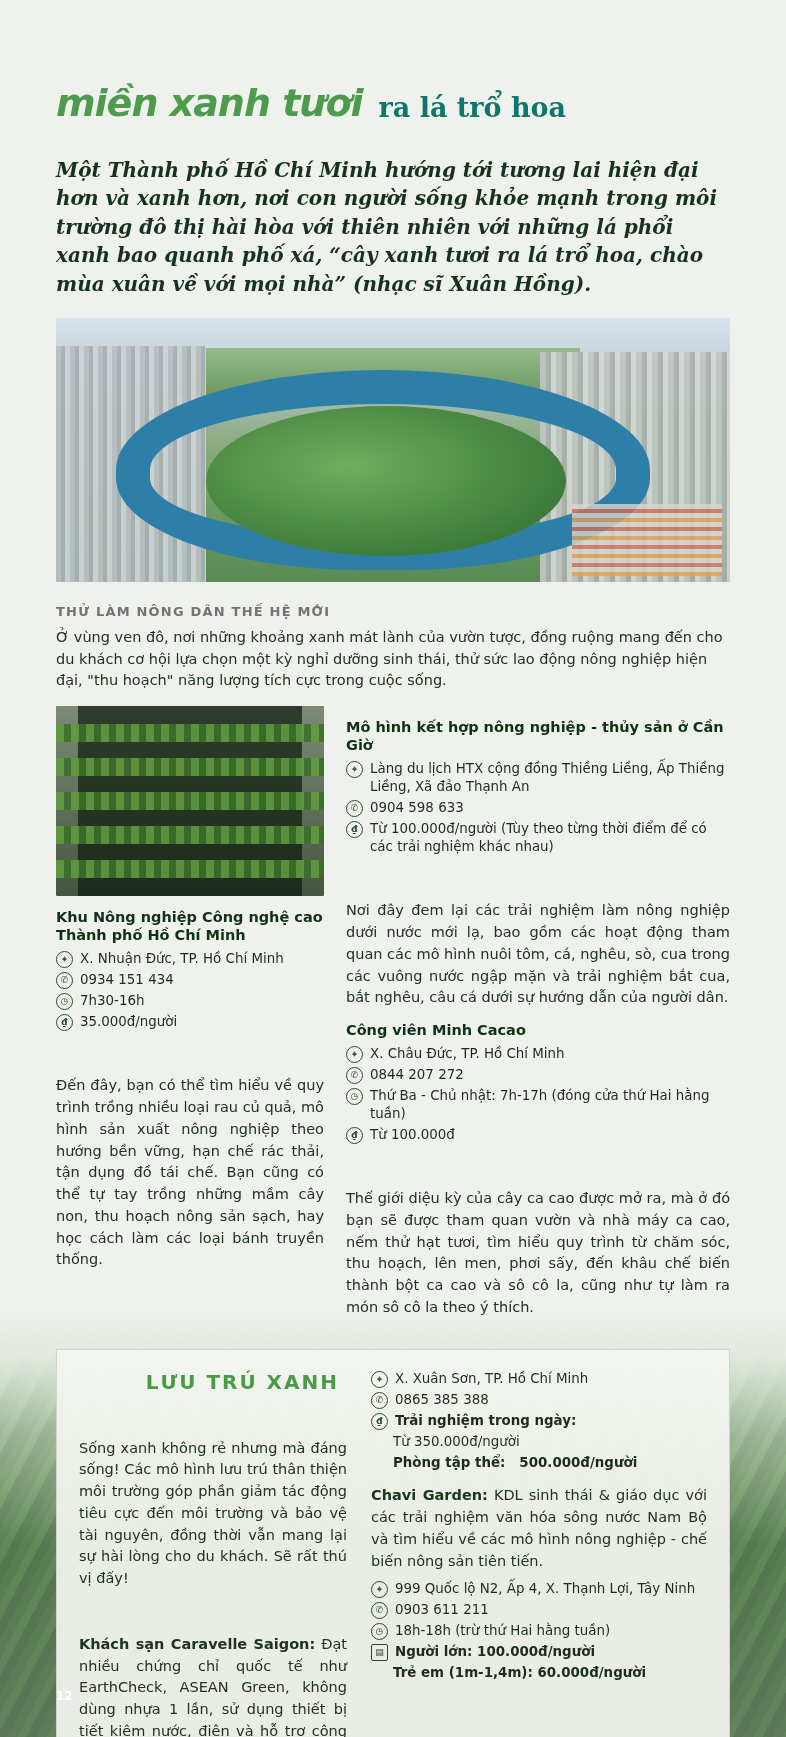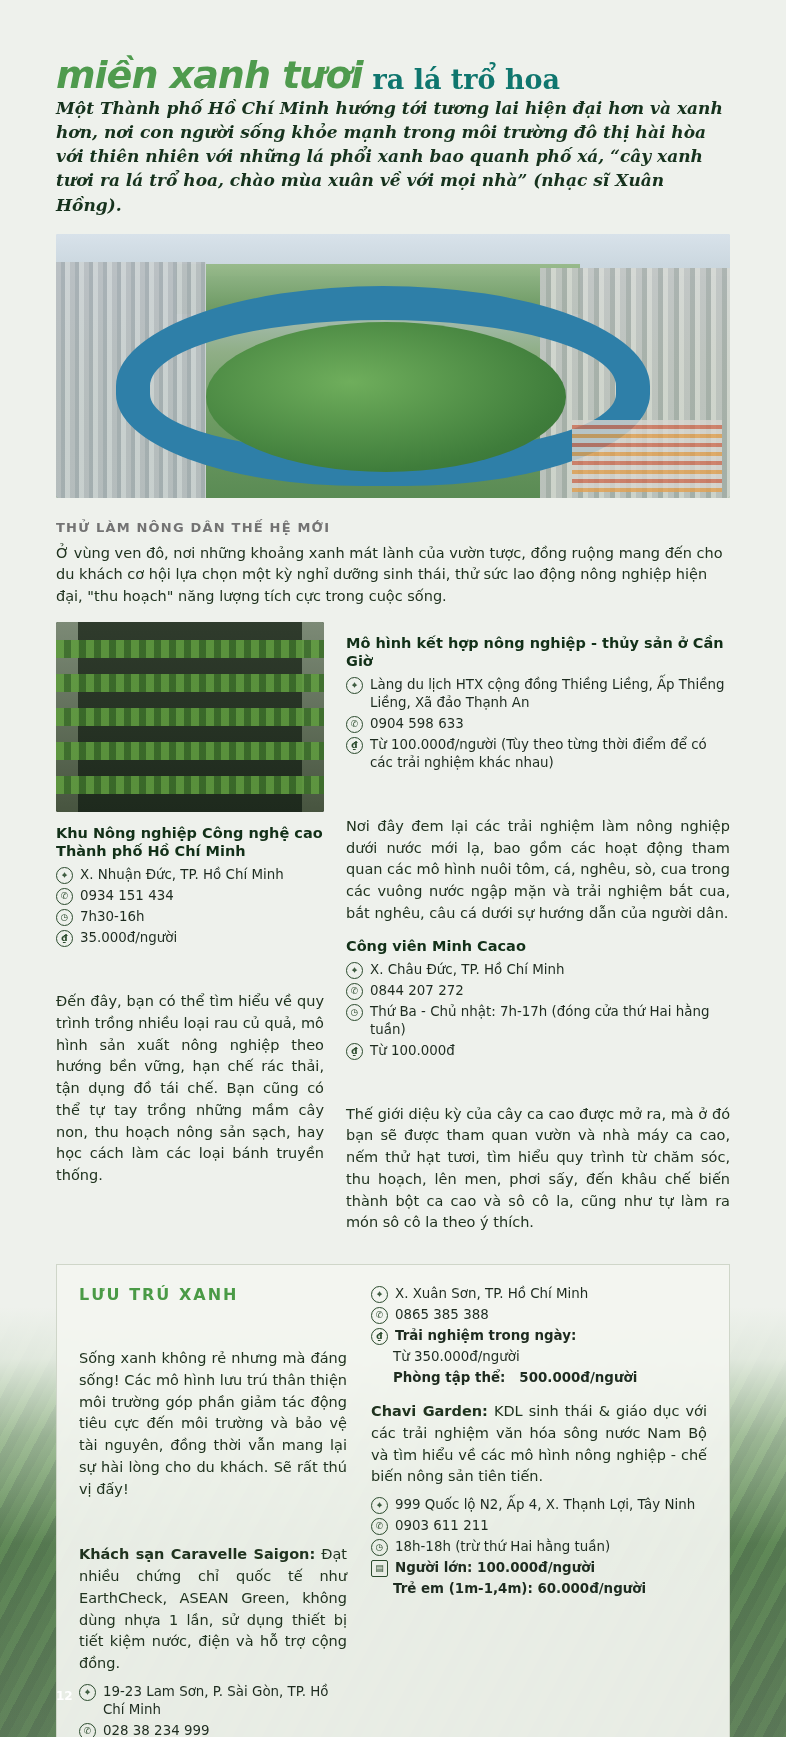--- a/index.html
+++ b/index.html
@@ -17,40 +17,40 @@
     background:
       linear-gradient(180deg,#eef1ec 0%, rgba(238,241,236,0.92) 12%, rgba(238,241,236,0.55) 30%, rgba(238,241,236,0.25) 55%, rgba(238,241,236,0.30) 100%),
       repeating-linear-gradient(118deg,#4d7144 0px,#4d7144 9px,#5e8250 9px,#5e8250 17px,#41653c 17px,#41653c 26px),
       linear-gradient(180deg,#7d9a6b 0%,#3d6038 60%,#32522f 100%);
     background-blend-mode:normal,overlay,normal;
     z-index:0;
   }
   .page{position:relative;z-index:2;padding:0 56px;}
 
   
-  .masthead{padding-top:58px;display:flex;align-items:flex-end;gap:10px;}
+  .masthead{padding-top:86px;display:flex;align-items:flex-end;gap:16px;}
   .title-green{
     font-family:"DejaVu Sans", sans-serif;
     font-weight:bold;font-style:italic;
     font-size:38px;letter-spacing:-1px;
     color:#4f9b4e;
     text-transform:lowercase;
     line-height:1;
     position:relative;top:-2px;
   }
   .title-dark{
     font-family:"DejaVu Serif", serif;
     font-weight:bold;font-size:27px;color:#0f766e;line-height:1;
     padding-bottom:3px;
   }
   .lede{
     font-family:"DejaVu Serif", serif;
     font-style:italic;font-weight:bold;
-    font-size:17px;line-height:1.42;color:#16321d;
-    margin-top:0;
+    font-size:20px;line-height:1.42;color:#16321d;
+    margin-top:32px;
   }
 
   
   .hero{
     margin-top:16px;height:264px;width:100%;
     border-radius:2px;overflow:hidden;position:relative;
     background:linear-gradient(180deg,#cdd8e2 0%,#b9c9d4 18%,#8fae86 45%,#6e9b63 70%,#5a8b54 100%);
   }
   .hero .sky{position:absolute;left:0;right:0;top:0;height:42px;background:linear-gradient(180deg,#d8e2ea,#c7d4dc);}
   .hero .cityL{position:absolute;left:0;top:28px;width:150px;height:236px;
@@ -123,22 +123,22 @@
   .card{
     margin-top:22px;background:rgba(243,245,240,0.93);
     border:1px solid #cfd6c9;
     padding:20px 22px 22px;display:flex;gap:24px;
     position:relative;z-index:3;
   }
   .card .c-left{width:268px;}
   .card .c-right{flex:1;}
   h2.card-title{
     font-family:"DejaVu Sans", sans-serif;
-    font-weight:bold;font-size:16px;letter-spacing:2px;color:#4a9a46;
-    margin:0 0 10px;text-transform:uppercase;
+    font-weight:bold;font-size:20px;letter-spacing:2px;color:#4a9a46;
+    margin:0 8px 10px;text-transform:uppercase;text-align:right;
   }
   .lead-name{font-weight:bold;}
 
   .pagenum{
     position:absolute;left:56px;bottom:34px;z-index:4;
     font-family:"DejaVu Sans", sans-serif;font-size:12px;color:#ffffff;font-weight:bold;
   }
 </style>
 </head>
 <body>

